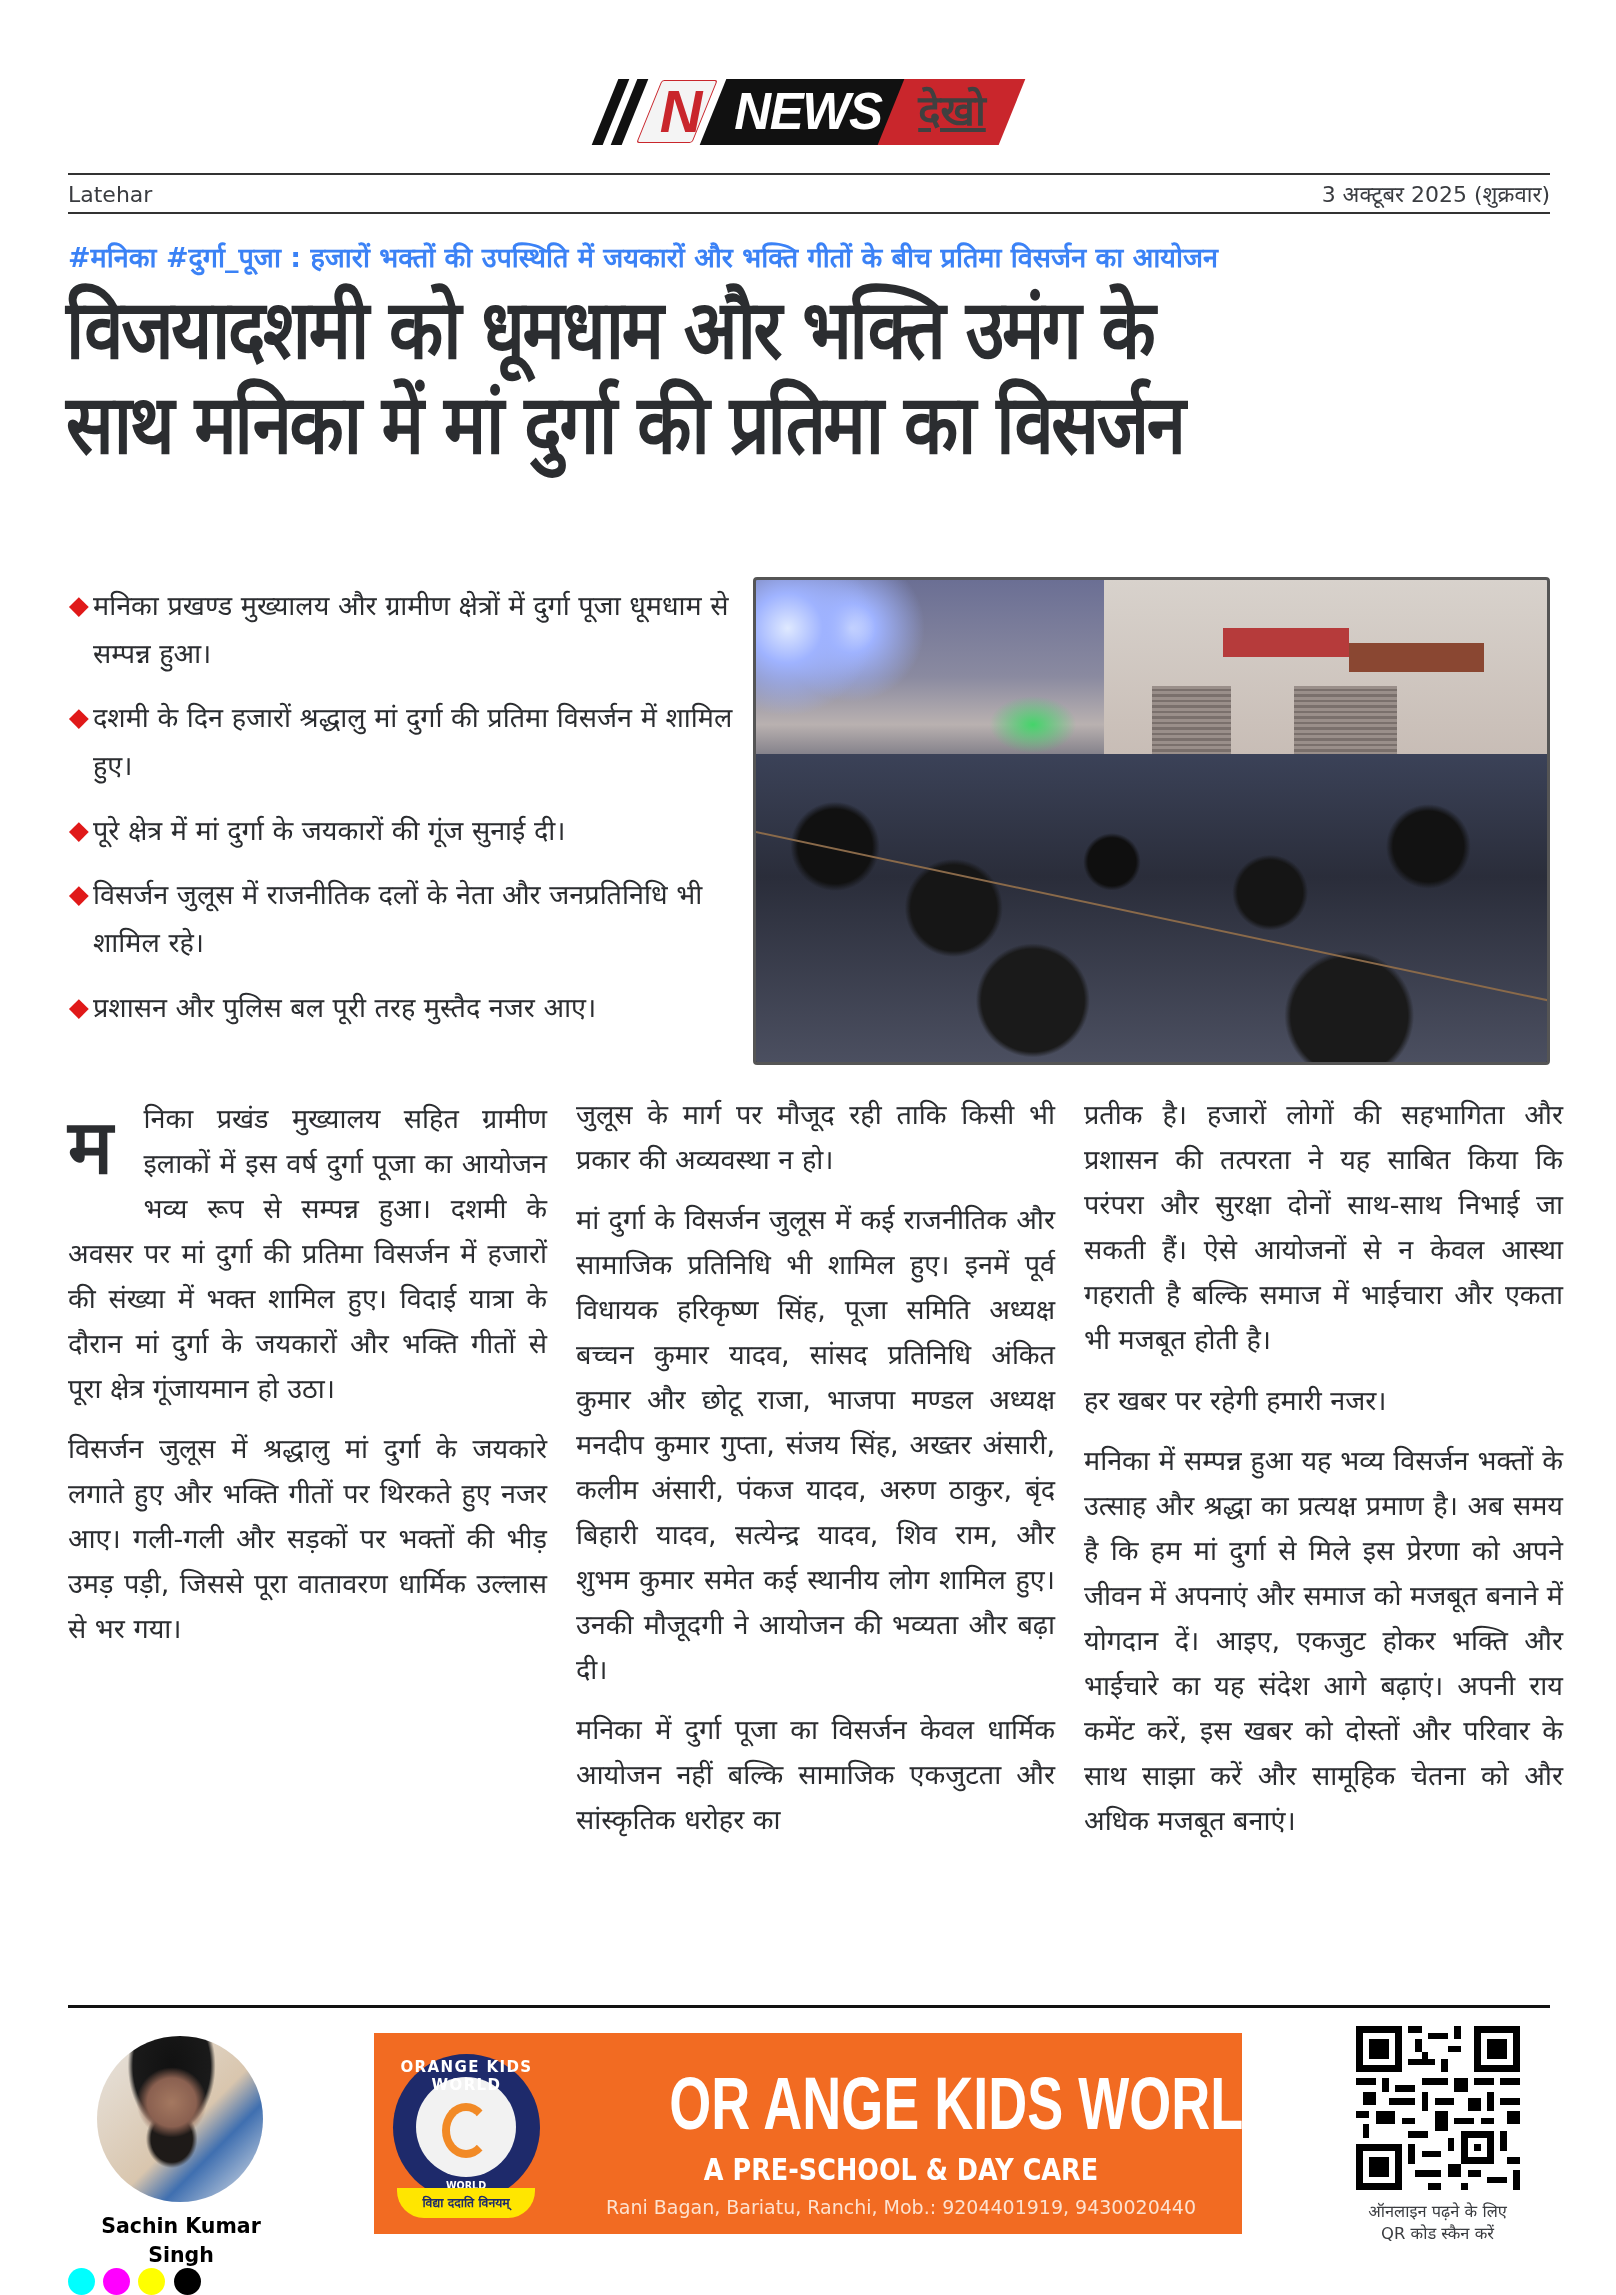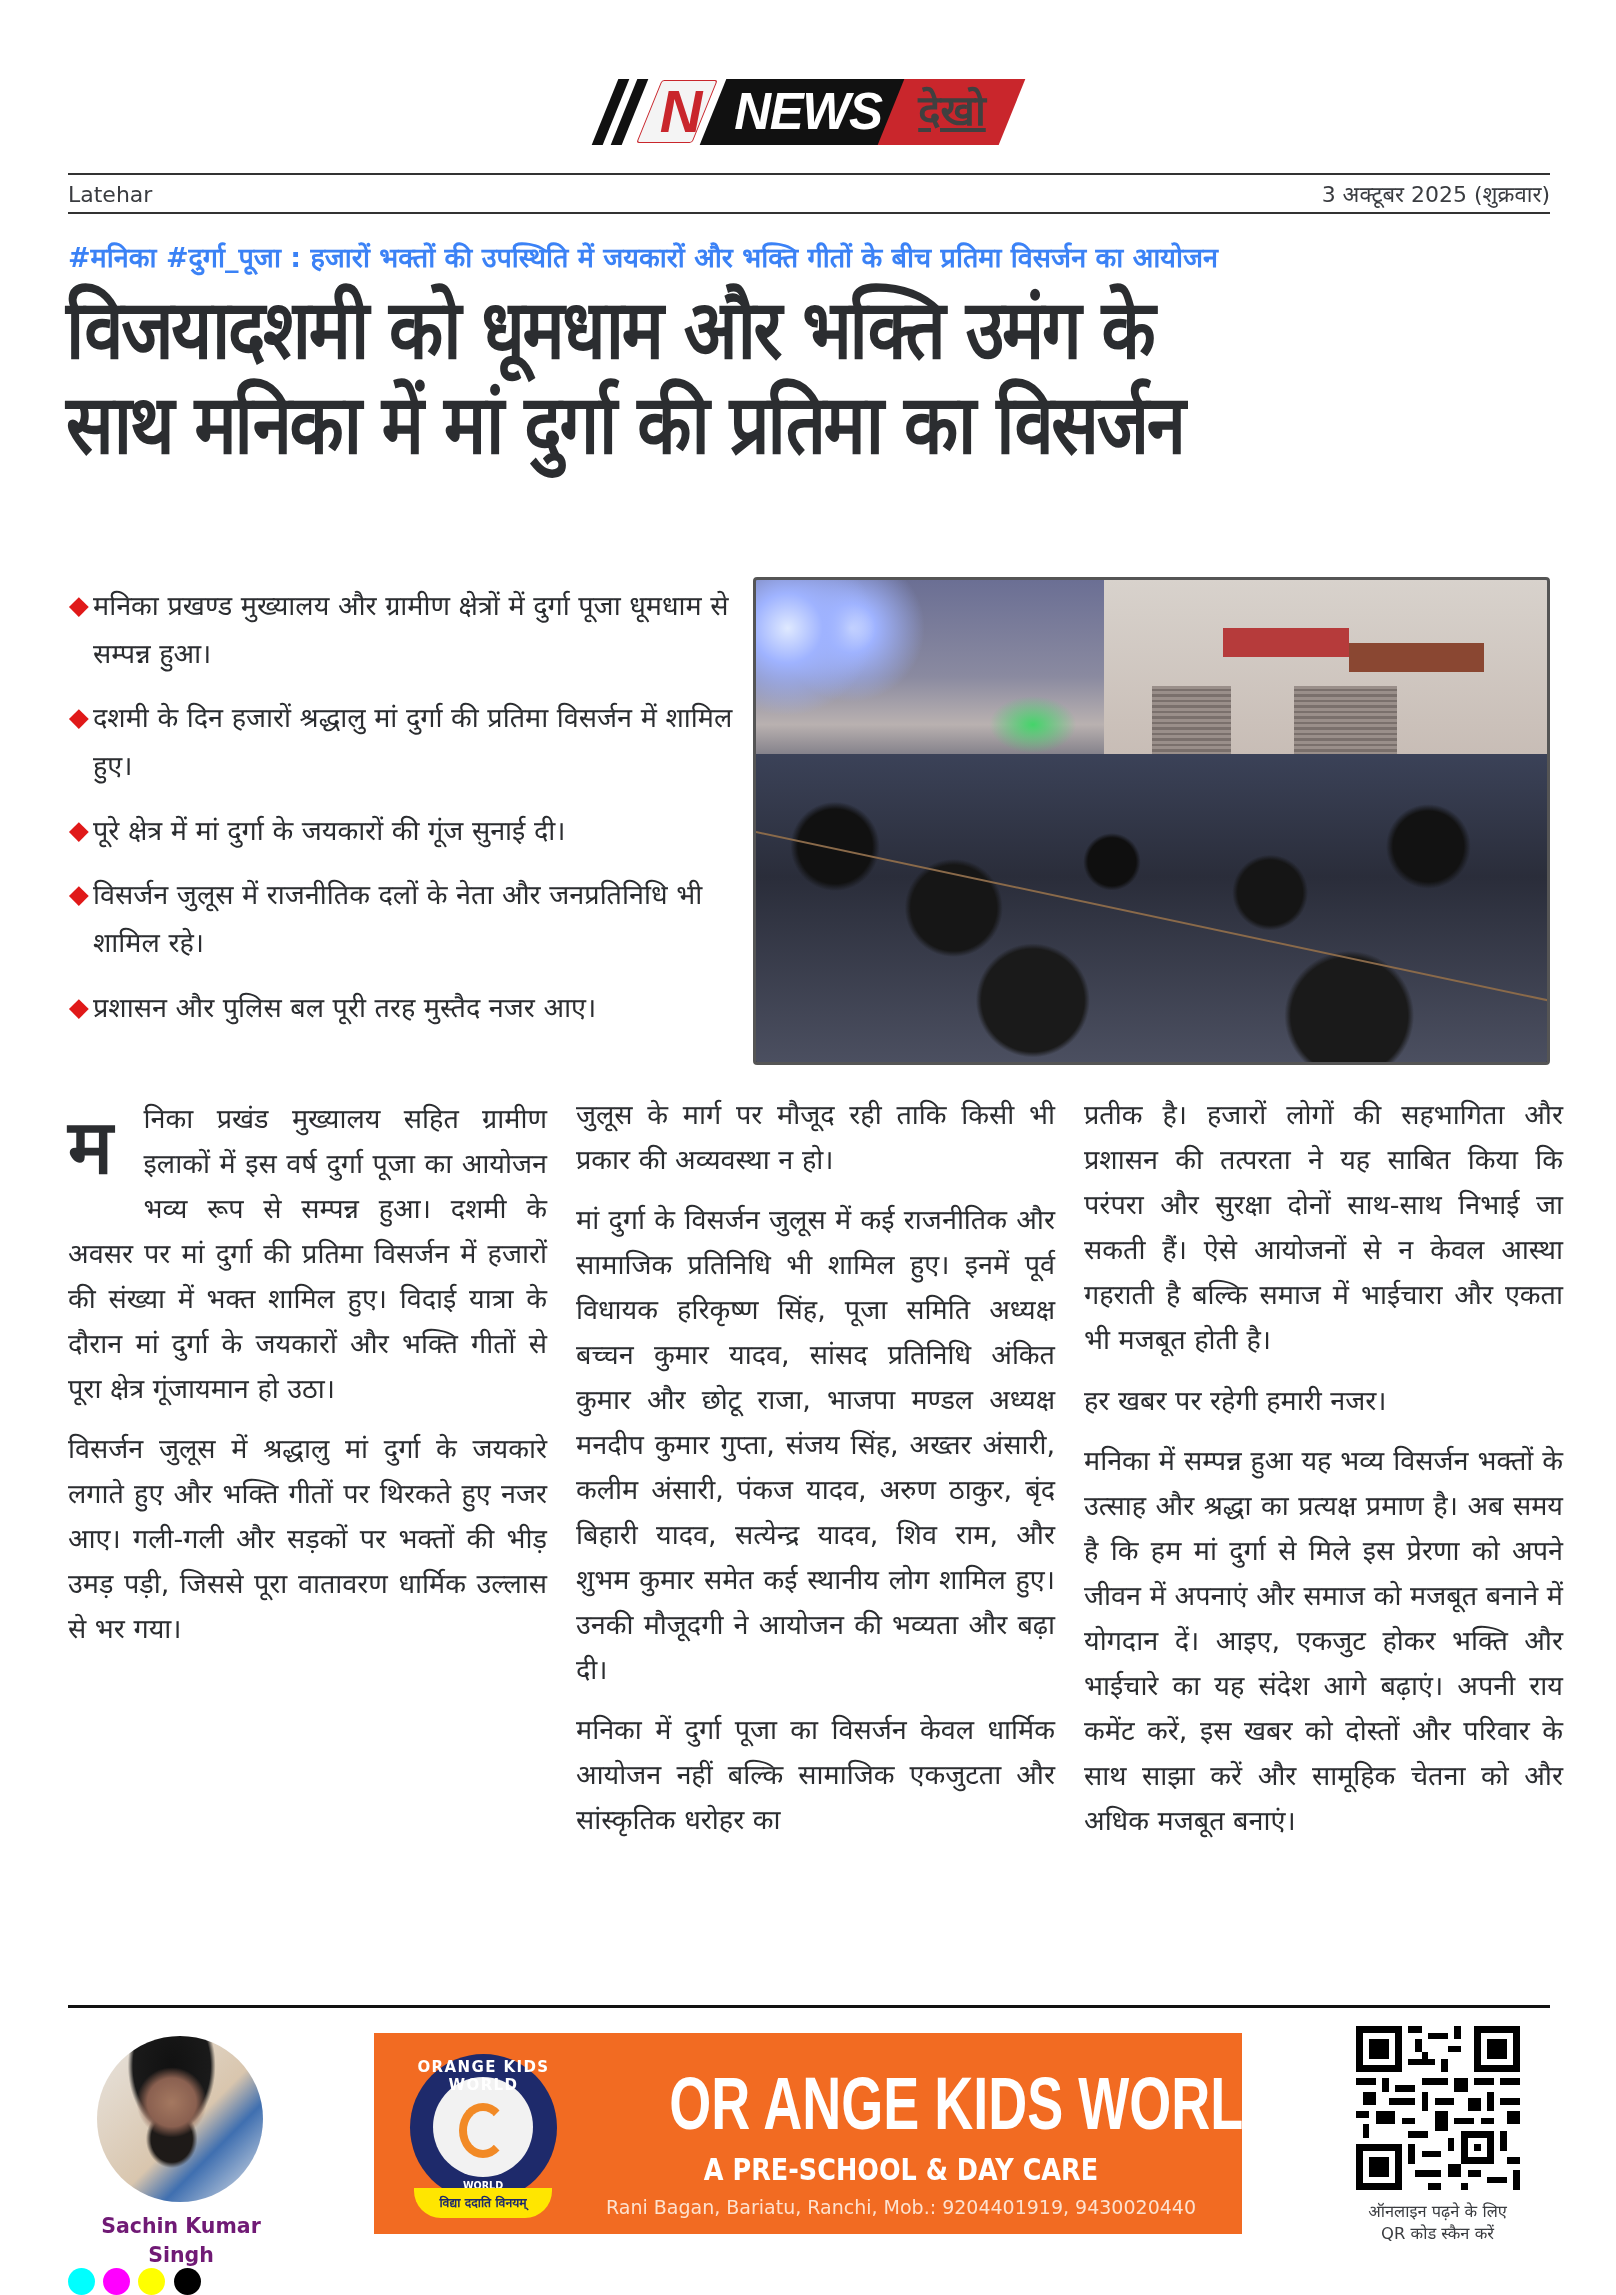--- a/index.html
+++ b/index.html
@@ -70,26 +70,26 @@
 
   .rule-bottom { position: absolute; left: 68px; top: 2005px; width: 1482px; height: 2.7px; background: #111; }
 
   
   .author { position: absolute; left: 68px; top: 2020px; width: 205px; }
   .avatar { position: absolute; left: 29px; top: 16.4px; width: 166px; height: 166px; border-radius: 50%; overflow: hidden;
     background: radial-gradient(circle at 45% 40%, #a47860 0, #8a6050 18%, transparent 26%),
                 radial-gradient(ellipse at 45% 18%, #111 0, #1a1a1a 30%, transparent 34%),
                 radial-gradient(ellipse at 45% 62%, #1e1a18 0, #1e1a18 16%, transparent 20%),
                 linear-gradient(135deg, #e8e4df 0%, #d9c6ae 55%, #3f6fb0 70%, #eeeeee 100%); }
-  .author-name { position: absolute; left: 0; top: 192px; width: 226px; text-align: center; font: bold 20.5px/29px "DejaVu Sans", sans-serif; color: #701a75; }
+  .author-name { position: absolute; left: 0; top: 192px; width: 226px; text-align: center; font: bold 20.5px/29px "DejaVu Sans", sans-serif; color: #000000; }
   .cmyk { position: absolute; left: 68px; top: 2268px; display: flex; gap: 8.2px; }
   .cmyk span { width: 27px; height: 27px; border-radius: 50%; display: block; }
 
   .ad { position: absolute; left: 374px; top: 2033px; width: 868px; height: 201px; background: #f26b22; }
-  .ad-logo { position: absolute; left: 19px; top: 20.5px; width: 147px; height: 164px; margin-left: 17px; }
+  .ad-logo { position: absolute; left: 19px; top: 20.5px; width: 147px; height: 164px; }
   .ad-logo .ring { position: absolute; left: 0; top: 0; width: 147px; height: 147px; border-radius: 50%; background: #1e2a6b; }
   .ad-logo .inner { position: absolute; left: 23px; top: 23px; width: 100px; height: 100px; border-radius: 50%; background: #f2f2f2; }
   .ad-logo .orange { position: absolute; left: 49px; top: 49px; width: 48px; height: 55px; border-radius: 50%; border: 8.2px solid #f28a26; border-right-color: transparent; }
   .ad-logo .ringtext { position: absolute; left: 0; top: 4.1px; width: 147px; text-align: center; font: bold 15px/18px "DejaVu Sans", sans-serif; color: #fff; letter-spacing: 1.4px; }
   .ad-logo .ranchi { position: absolute; left: 42px; top: 126px; width: 62px; text-align: center; font: bold 9.6px/12.3px "DejaVu Sans", sans-serif; color: #fff; }
   .ad-logo .banner { position: absolute; left: 4.1px; top: 134px; width: 138px; height: 30px; background: #ffe600; border-radius: 0 0 27px 27px; font: bold 12.3px/30px "DejaVu Sans", sans-serif; color: #1e2a6b; text-align: center; }
   .ad-title { position: absolute; left: 205px; top: 26px; width: 644px; text-align: center; font: bold 75px/89px "Liberation Sans", sans-serif; color: #fff; transform: scaleX(0.72); transform-origin: center top; white-space: nowrap; }
   .ad-sub { position: absolute; left: 205px; top: 118px; width: 644px; text-align: center; font: bold 30px/37px "DejaVu Sans", sans-serif; color: #fff; transform: scaleX(0.85); white-space: nowrap; }
   .ad-addr { position: absolute; left: 205px; top: 162px; width: 644px; text-align: center; font: 19px/25px "DejaVu Sans", sans-serif; color: #fde2cf; white-space: nowrap; }
 

